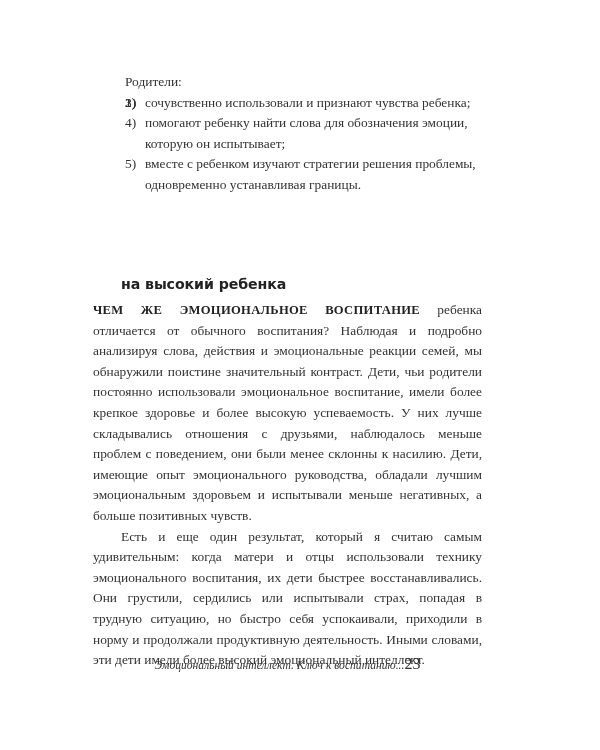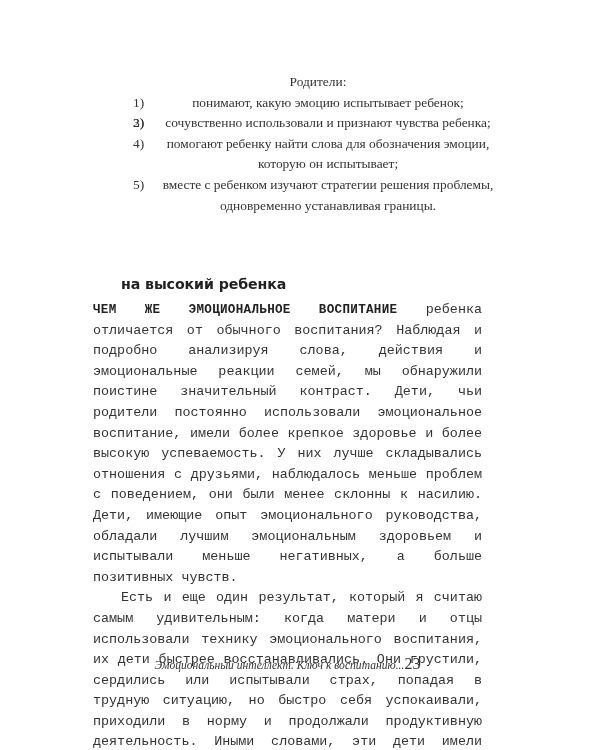--- a/index.html
+++ b/index.html
@@ -2,55 +2,55 @@
 <html><head>
   <meta charset="utf-8">
   <style>
     html, body { margin: 0; padding: 0; }
     body {
       width: 600px; height: 750px; background: #ffffff; position: relative; overflow: hidden;
       font-family: "Liberation Serif", "DejaVu Serif", serif; color: #2b2b2b;
     }
     .page { position: absolute; left: 0; top: 0; width: 600px; height: 750px; }
     .intro {
-      position: absolute; left: 133px; top: 72px; width: 370px;
-      font-size: 13.4px; line-height: 20.6px; color: #333; text-align: center;
+      position: absolute; left: 125px; top: 72px; width: 370px;
+      font-size: 13.4px; line-height: 20.6px; color: #333;
     }
     .intro-label { margin: 0; }
     .list { margin: 0; padding: 0; list-style: none; }
     .list li { position: relative; padding-left: 20px; }
     .list .num { position: absolute; left: 0; top: 0; }
     .heading {
       position: absolute; left: 121px; top: 253px; width: 360px;
       font-family: "DejaVu Sans", "Liberation Sans", sans-serif; font-weight: bold;
       font-size: 14.2px; line-height: 20.5px; color: #222; margin: 0; letter-spacing: -0.1px;
     }
     .body-text {
       position: absolute; left: 93px; top: 300px; width: 389px;
       font-size: 13.4px; line-height: 20.6px; color: #333; text-align: justify;
     }
-    .body-text p { margin: 0; font-family: Liberation Mono, monospace; }
+    .body-text p { margin: 0; }
     .body-text p + p { text-indent: 28px; }
     .smallcaps { font-weight: bold; letter-spacing: 0.3px; font-size: 12.6px; color: #222; }
     .footer {
       position: absolute; left: 93px; top: 655px; width: 389px; height: 20px;
       display: flex; justify-content: center; align-items: baseline;
     }
     .footer-title { font-style: italic; font-size: 11.6px; color: #333; }
     .page-num { font-size: 16px; color: #333; }
   </style>
 </head>
 <body>
 
 <div class="page">
 
   <div class="intro">
     <p class="intro-label">Родители:</p>
     <ol class="list">
-      <li><span class="num">1)</span><span>понимают, какую эмоцию испытывает ребенок;</span></li>
+      <li><span class="num">1)</span></li>
       <li><span class="num">2)</span></li>
       <li><span class="num">3)</span><span>сочувственно использовали и признают чувства ребенка;</span></li>
       <li><span class="num">4)</span><span>помогают ребенку найти слова для обозначения эмоции, которую он испытывает;</span></li>
       <li><span class="num">5)</span><span>вместе с ребенком изучают стратегии решения проблемы, одновременно устанавливая границы.</span></li>
     </ol>
   </div>
 
   <h2 class="heading">
     <br>
     <span>на высокий ребенка</span>

